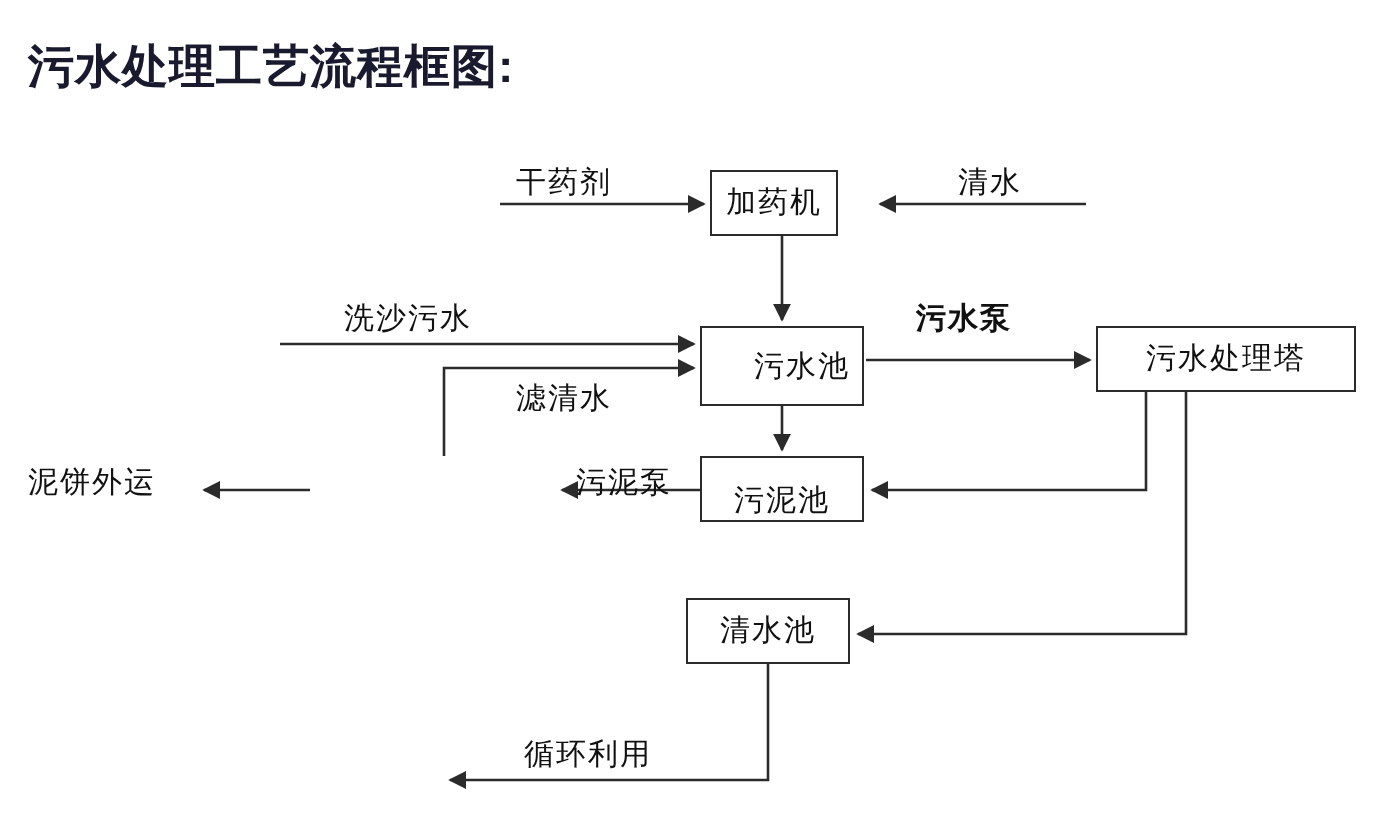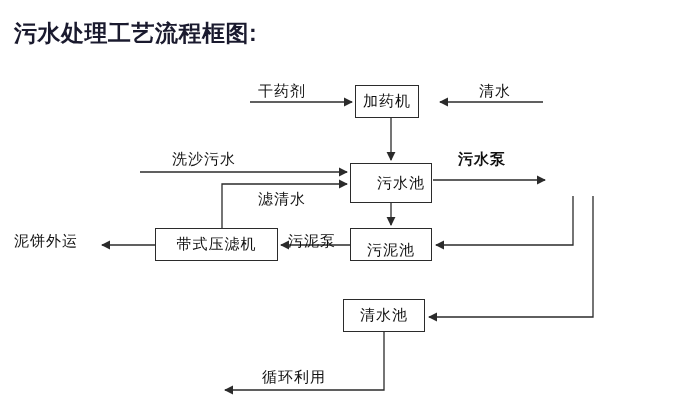--- a/index.html
+++ b/index.html
@@ -101,22 +101,22 @@
       <path d="M 384 332 L 384 390 L 225 390" marker-end="url(#arrow)"></path>
     </g>
   </svg>
 
   <div class="node" style="left:355px; top:85px; width:64px; height:33px;">
     <span>加药机</span>
   </div>
   <div class="node" style="left:350px; top:163px; width:82px; height:40px;padding-left:20px;">
     <span>污水池</span>
   </div>
-  <div class="node" style="left:155px; top:228px; width:123px; height:33px;">
-    <span>带式压滤机</span>
+  <div class="node" style="left:548px; top:163px; width:130px; height:33px;">
+    <span>污水处理塔</span>
   </div>
   <div class="node" style="left:350px; top:228px; width:82px; height:33px;align-items:flex-end;">
     <span>污泥池</span>
   </div>
   <div class="node" style="left:343px; top:299px; width:82px; height:33px;">
     <span>清水池</span>
   </div>
 
   <div class="terminal-label" style="left:258px; top:82px;">干药剂</div>
   <div class="terminal-label" style="left:479px; top:82px;">清水</div>

